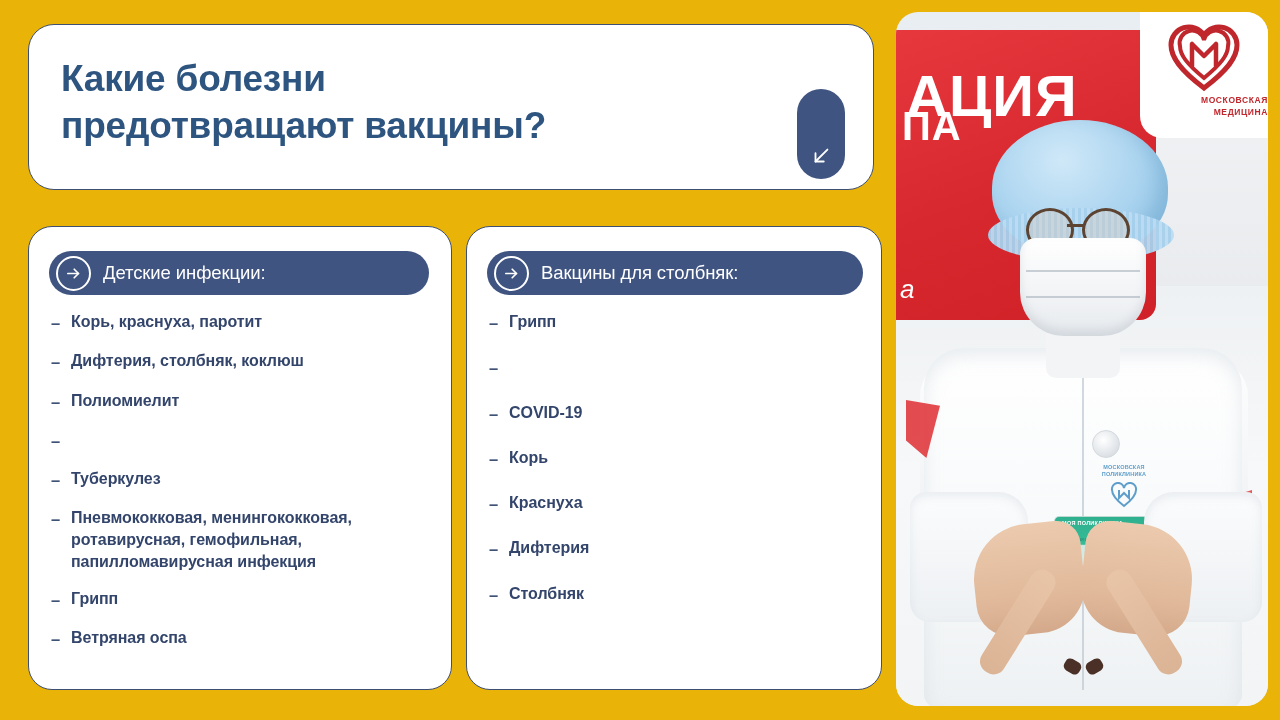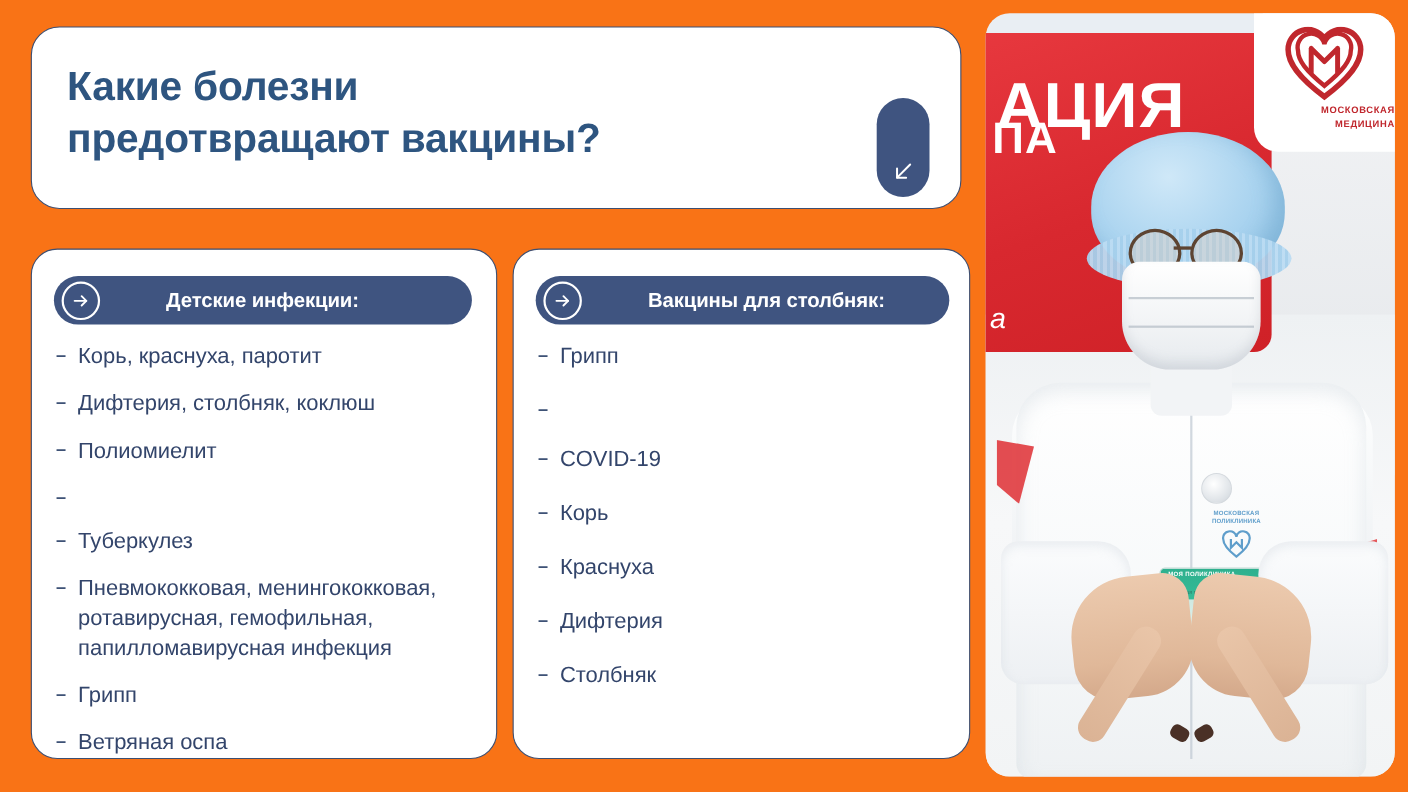--- a/index.html
+++ b/index.html
@@ -12,21 +12,21 @@
     height: 720px;
     overflow: hidden;
     font-family: "Liberation Sans", "DejaVu Sans", sans-serif;
     position: relative;
   }
 
   
   .slide {
     position: absolute;
     inset: 0;
-    background: #f97316;
+    background: #eab308;
   }
 
   
   .title-card {
     position: absolute;
     left: 28px;
     top: 24px;
     width: 846px;
     height: 166px;
     border: 1.6px solid #3d4f72;
@@ -98,24 +98,23 @@
     display: flex;
     align-items: center;
     justify-content: center;
     margin-right: 12px;
   }
   .header-arrow-circle svg { display: block; }
 
   .card-header-label {
     color: #ffffff;
     font-size: 18.5px;
-    font-weight: bold;
+    font-weight: normal;
     letter-spacing: -0.1px;
     white-space: nowrap;
-    margin-left: 48px;
   }
 
   
   .card-list {
     position: absolute;
     left: 22px;
     top: 84px;
     right: 14px;
     margin: 0;
     padding: 0;
@@ -130,22 +129,22 @@
     flex: 0 0 auto;
     width: 20px;
     color: #3e5276;
     font-size: 16.5px;
     font-weight: bold;
     line-height: 1.35;
     padding-top: 1px;
   }
   .list-label {
     color: #33456b;
-    font-size: 20px;
-    font-weight: normal;
+    font-size: 16px;
+    font-weight: bold;
     line-height: 1.35;
     letter-spacing: -0.05px;
   }
   .card-right .list-item { margin-bottom: 22px; }
   .card-right .list-label { color: #33456b; }
 
   
   .photo-panel {
     position: absolute;
     left: 896px;

